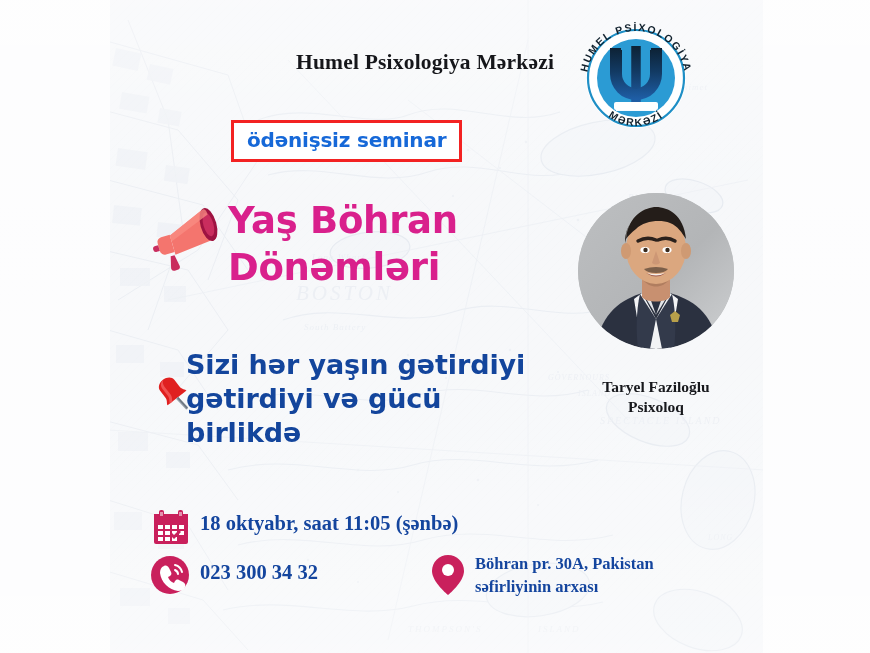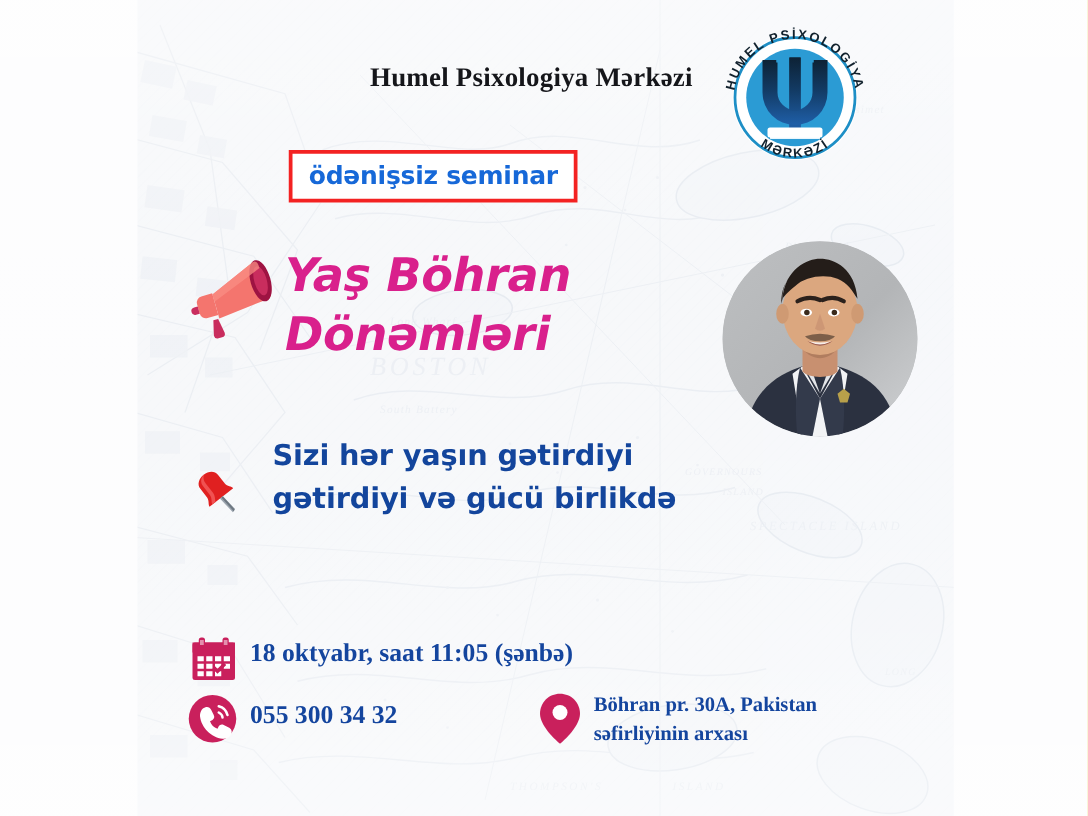--- a/index.html
+++ b/index.html
@@ -63,29 +63,29 @@
 
   
   .megaphone{position:absolute;left:152px;top:206px;width:78px;height:68px;}
   .megaphone svg{width:78px;height:68px;display:block;}
   .main-title{
     position:absolute;left:228px;top:197px;width:350px;
     font-family:"DejaVu Sans", sans-serif;
     font-weight:bold;font-size:37px;line-height:47px;
     color:#d9208c;letter-spacing:-.3px;
   }
-  .main-title .ln{display:block;font-style:italic;}
+  .main-title .ln{display:block;}
 
   
   .pin{position:absolute;left:152px;top:372px;width:44px;height:44px;}
   .pin svg{width:44px;height:44px;display:block;}
   .body-text{
-    position:absolute;left:218px;top:348px;width:360px;
+    position:absolute;left:186px;top:348px;width:360px;
     font-family:"DejaVu Sans", sans-serif;
-    font-weight:bold;font-size:23px;line-height:34px;
+    font-weight:bold;font-size:27px;line-height:34px;
     color:#13459c;letter-spacing:-.1px;
   }
   .body-text .ln{display:block;}
 
   
   .portrait{
     position:absolute;left:578px;top:193px;width:156px;height:156px;
     border-radius:50%;overflow:hidden;
     background:#b9bbbd;
   }
@@ -367,20 +367,24 @@
           <path d="M66 76 q12 -4 24 0 q-3 4 -12 4 q-9 0 -12 -4 z" fill="#2e241d" opacity=".55"></path>
 
           <path d="M68 80 q10 7 20 0 q-10 4 -20 0 z" fill="#9c5d50"></path>
           <path d="M69 80 q9 5 18 0 q-9 2 -18 0 z" fill="#ffffff" opacity=".85"></path>
 
           <path d="M92 122 l5 -4 l5 4 l-2 7 l-6 0 z" fill="#b8a04a"></path>
         </g>
       </svg>
     </div>
 
+    <div class="speaker">
+      <span class="ln">Taryel Faziloğlu</span>
+      <span class="ln">Psixoloq</span>
+    </div>
 
     <div class="cal-icon">
       <svg viewBox="0 0 42 42" xmlns="http://www.w3.org/2000/svg">
         <rect x="4" y="8" width="34" height="30" rx="2" fill="#c9205c"></rect>
         <rect x="4" y="8" width="34" height="8" fill="#c9205c"></rect>
         <rect x="9" y="4" width="5" height="8" rx="2" fill="#c9205c"></rect>
         <rect x="28" y="4" width="5" height="8" rx="2" fill="#c9205c"></rect>
         <rect x="10" y="6" width="3" height="4" fill="#ffffff" opacity=".5"></rect>
         <rect x="29" y="6" width="3" height="4" fill="#ffffff" opacity=".5"></rect>
         <g fill="#ffffff">
@@ -402,21 +406,21 @@
     <div class="date-text">18 oktyabr, saat 11:05 (şənbə)</div>
 
     <div class="phone-icon">
       <svg viewBox="0 0 42 42" xmlns="http://www.w3.org/2000/svg">
         <circle cx="21" cy="21" r="19" fill="#c9205c"></circle>
         <path d="M15 12 c2 -1 4 0 5 2 l2 4 c1 2 0 3 -1 4 l-2 1 c1 3 3 5 6 6 l1 -2 c1 -1 2 -2 4 -1 l4 2 c2 1 3 3 2 5 c-1 3 -4 4 -7 4 c-9 -1 -17 -9 -18 -18 c0 -3 1 -6 4 -7 z" fill="#ffffff"></path>
         <path d="M26 11 c4 1 6 3 7 7" stroke="#ffffff" stroke-width="2" fill="none" stroke-linecap="round"></path>
         <path d="M26 16 c2 1 3 2 3 4" stroke="#ffffff" stroke-width="2" fill="none" stroke-linecap="round"></path>
       </svg>
     </div>
-    <div class="phone-text">055 300 34 32</div>
+    <div class="phone-text">023 300 34 32</div>
 
     <div class="loc-icon">
       <svg viewBox="0 0 38 44" xmlns="http://www.w3.org/2000/svg">
         <path d="M19 2 C10 2 3 9 3 18 C3 29 19 42 19 42 C19 42 35 29 35 18 C35 9 28 2 19 2 z" fill="#c9205c"></path>
         <circle cx="19" cy="17" r="6" fill="#ffffff"></circle>
       </svg>
     </div>
     <div class="loc-text">
       <span class="ln">Böhran pr. 30A, Pakistan</span>
       <span class="ln">səfirliyinin arxası</span>

